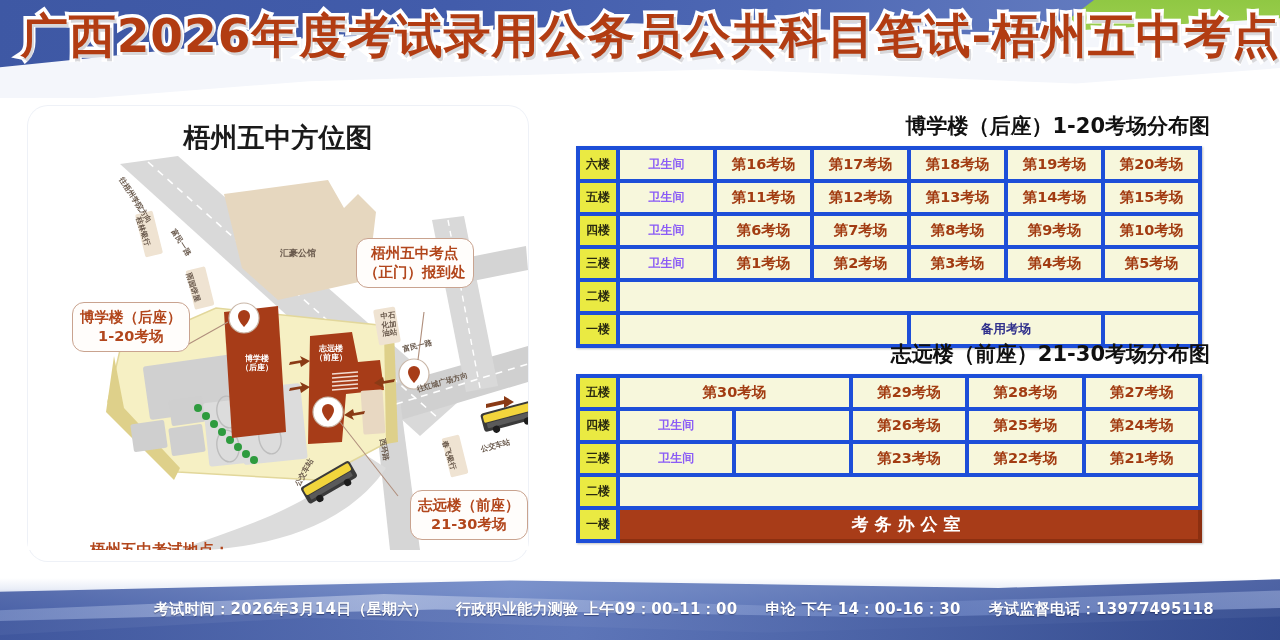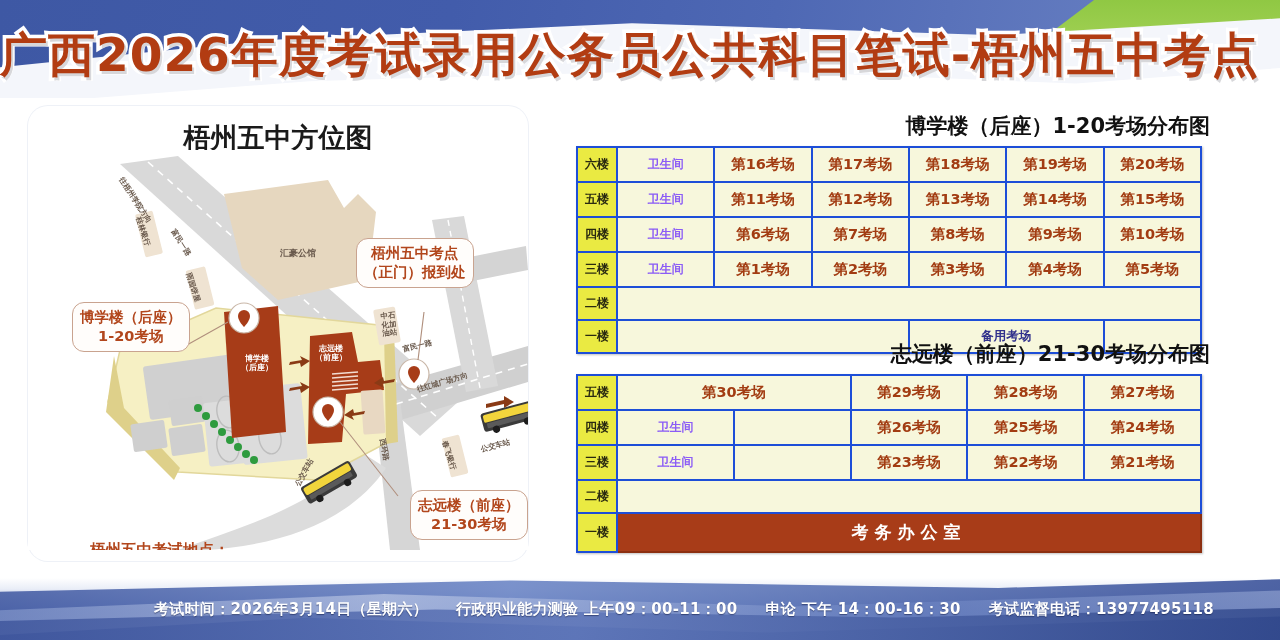--- a/index.html
+++ b/index.html
@@ -29,22 +29,22 @@
     position:absolute; left:-40px; bottom:-26px; width:1400px; height:120px;
     background:#f4f6fb;
     clip-path:polygon(0 56%, 22% 30%, 48% 16%, 74% 26%, 100% 8%, 100% 100%, 0 100%);
   }
   #banner .white-wave2{
     position:absolute; left:-60px; bottom:-48px; width:1420px; height:120px;
     background:#ffffff;
     clip-path:polygon(0 70%, 26% 46%, 55% 36%, 80% 48%, 100% 30%, 100% 100%, 0 100%);
   }
   #banner-title{
-    position:absolute; left:0; top:24px; width:1280px;
-    text-align:left;
+    position:absolute; left:0; top:5px; width:1280px;
+    text-align:right;
     font-size:47px;
     font-weight:bold;
     letter-spacing:1px;
     color:#b23c12;
     white-space:nowrap;
     -webkit-text-stroke:7px #ffffff;
     paint-order:stroke fill;
     text-shadow:2px 3px 0 rgba(140,140,150,.35);
     font-family:"DejaVu Sans","Liberation Sans",sans-serif;
   }
@@ -137,29 +137,29 @@
     font-size:21px; font-weight:bold; color:#111;
   }
   .tbl{
     position:absolute; left:576px; width:626px;
     border-collapse:collapse;
     table-layout:fixed;
     background:#fbfbe8;
     box-shadow:1px 1px 2px rgba(0,0,0,.25);
   }
   .tbl td{
-    border:2px solid #1d4ed8;
+    border:4px solid #1d4ed8;
     height:33px;
     text-align:center;
     vertical-align:middle;
     font-size:14.5px;
     font-weight:bold;
     color:#a23c12;
     background:#f7f7dc;
-    padding:7px 2px;
+    padding:0 2px;
   }
   .tbl td.floor{
     width:40px;
     background:#eaea42;
     color:#2a2a10;
     font-size:12px;
     font-weight:bold;
   }
   .tbl td.wc{
     color:#8b5cf6;

